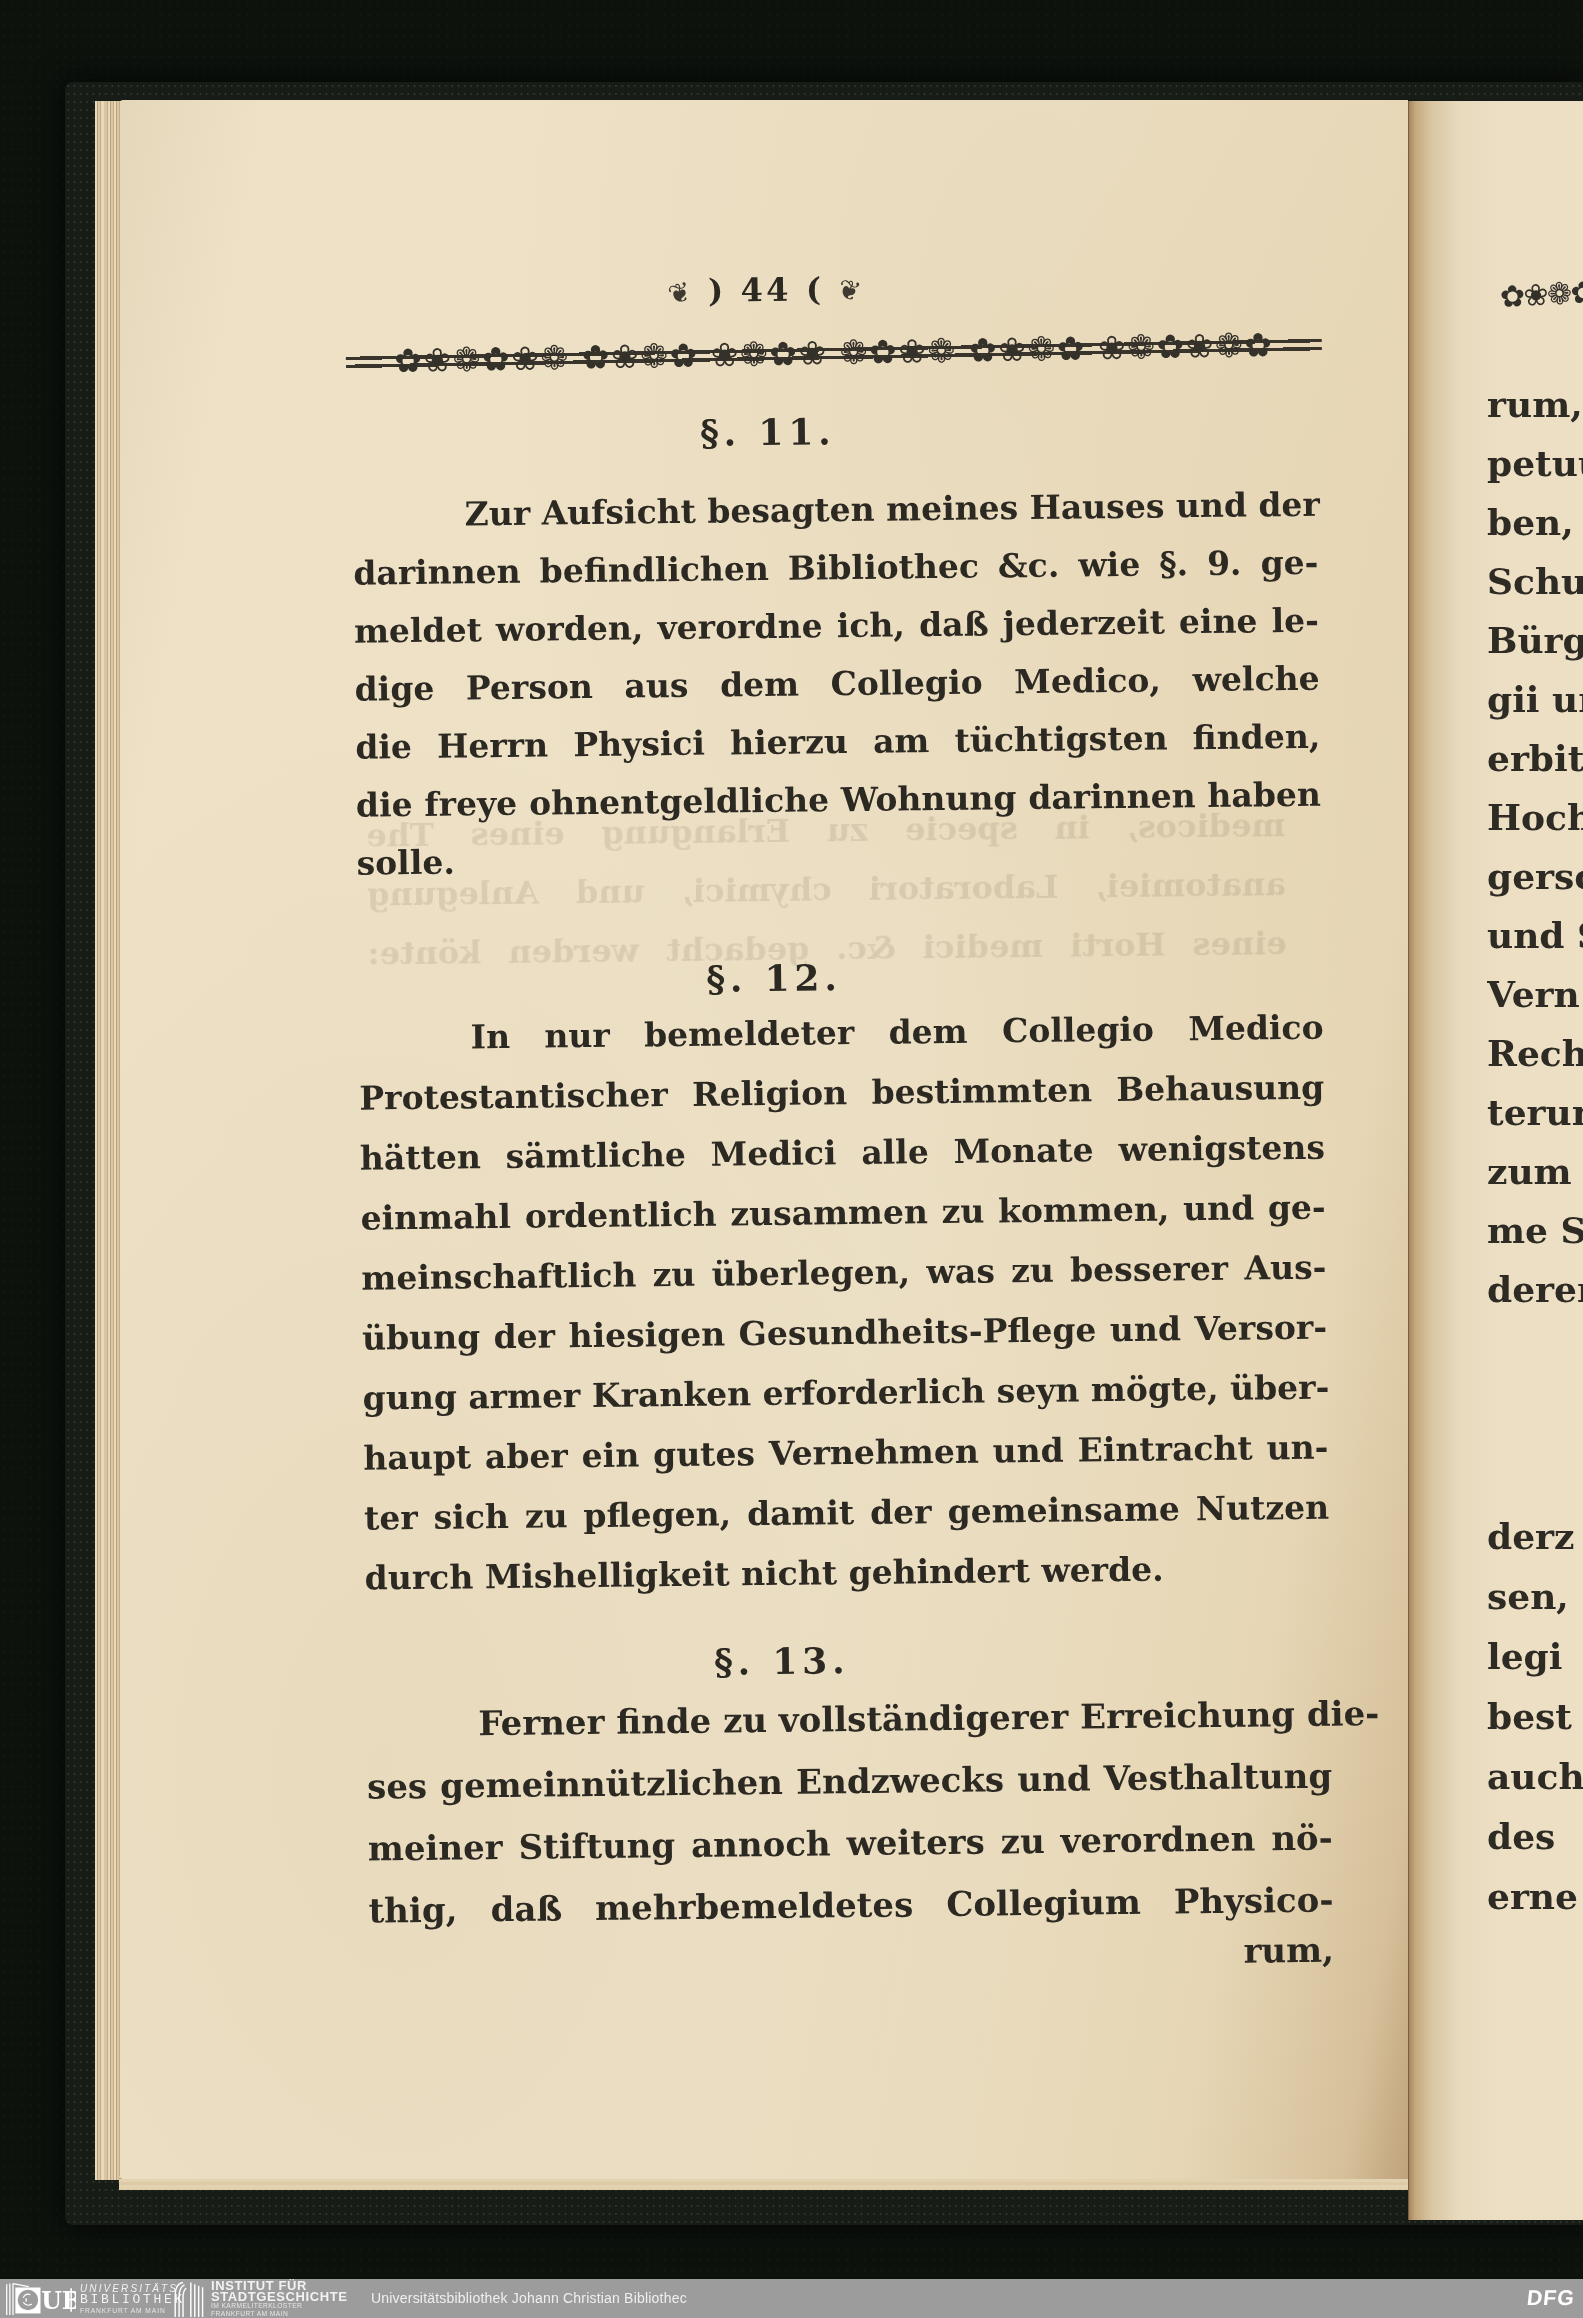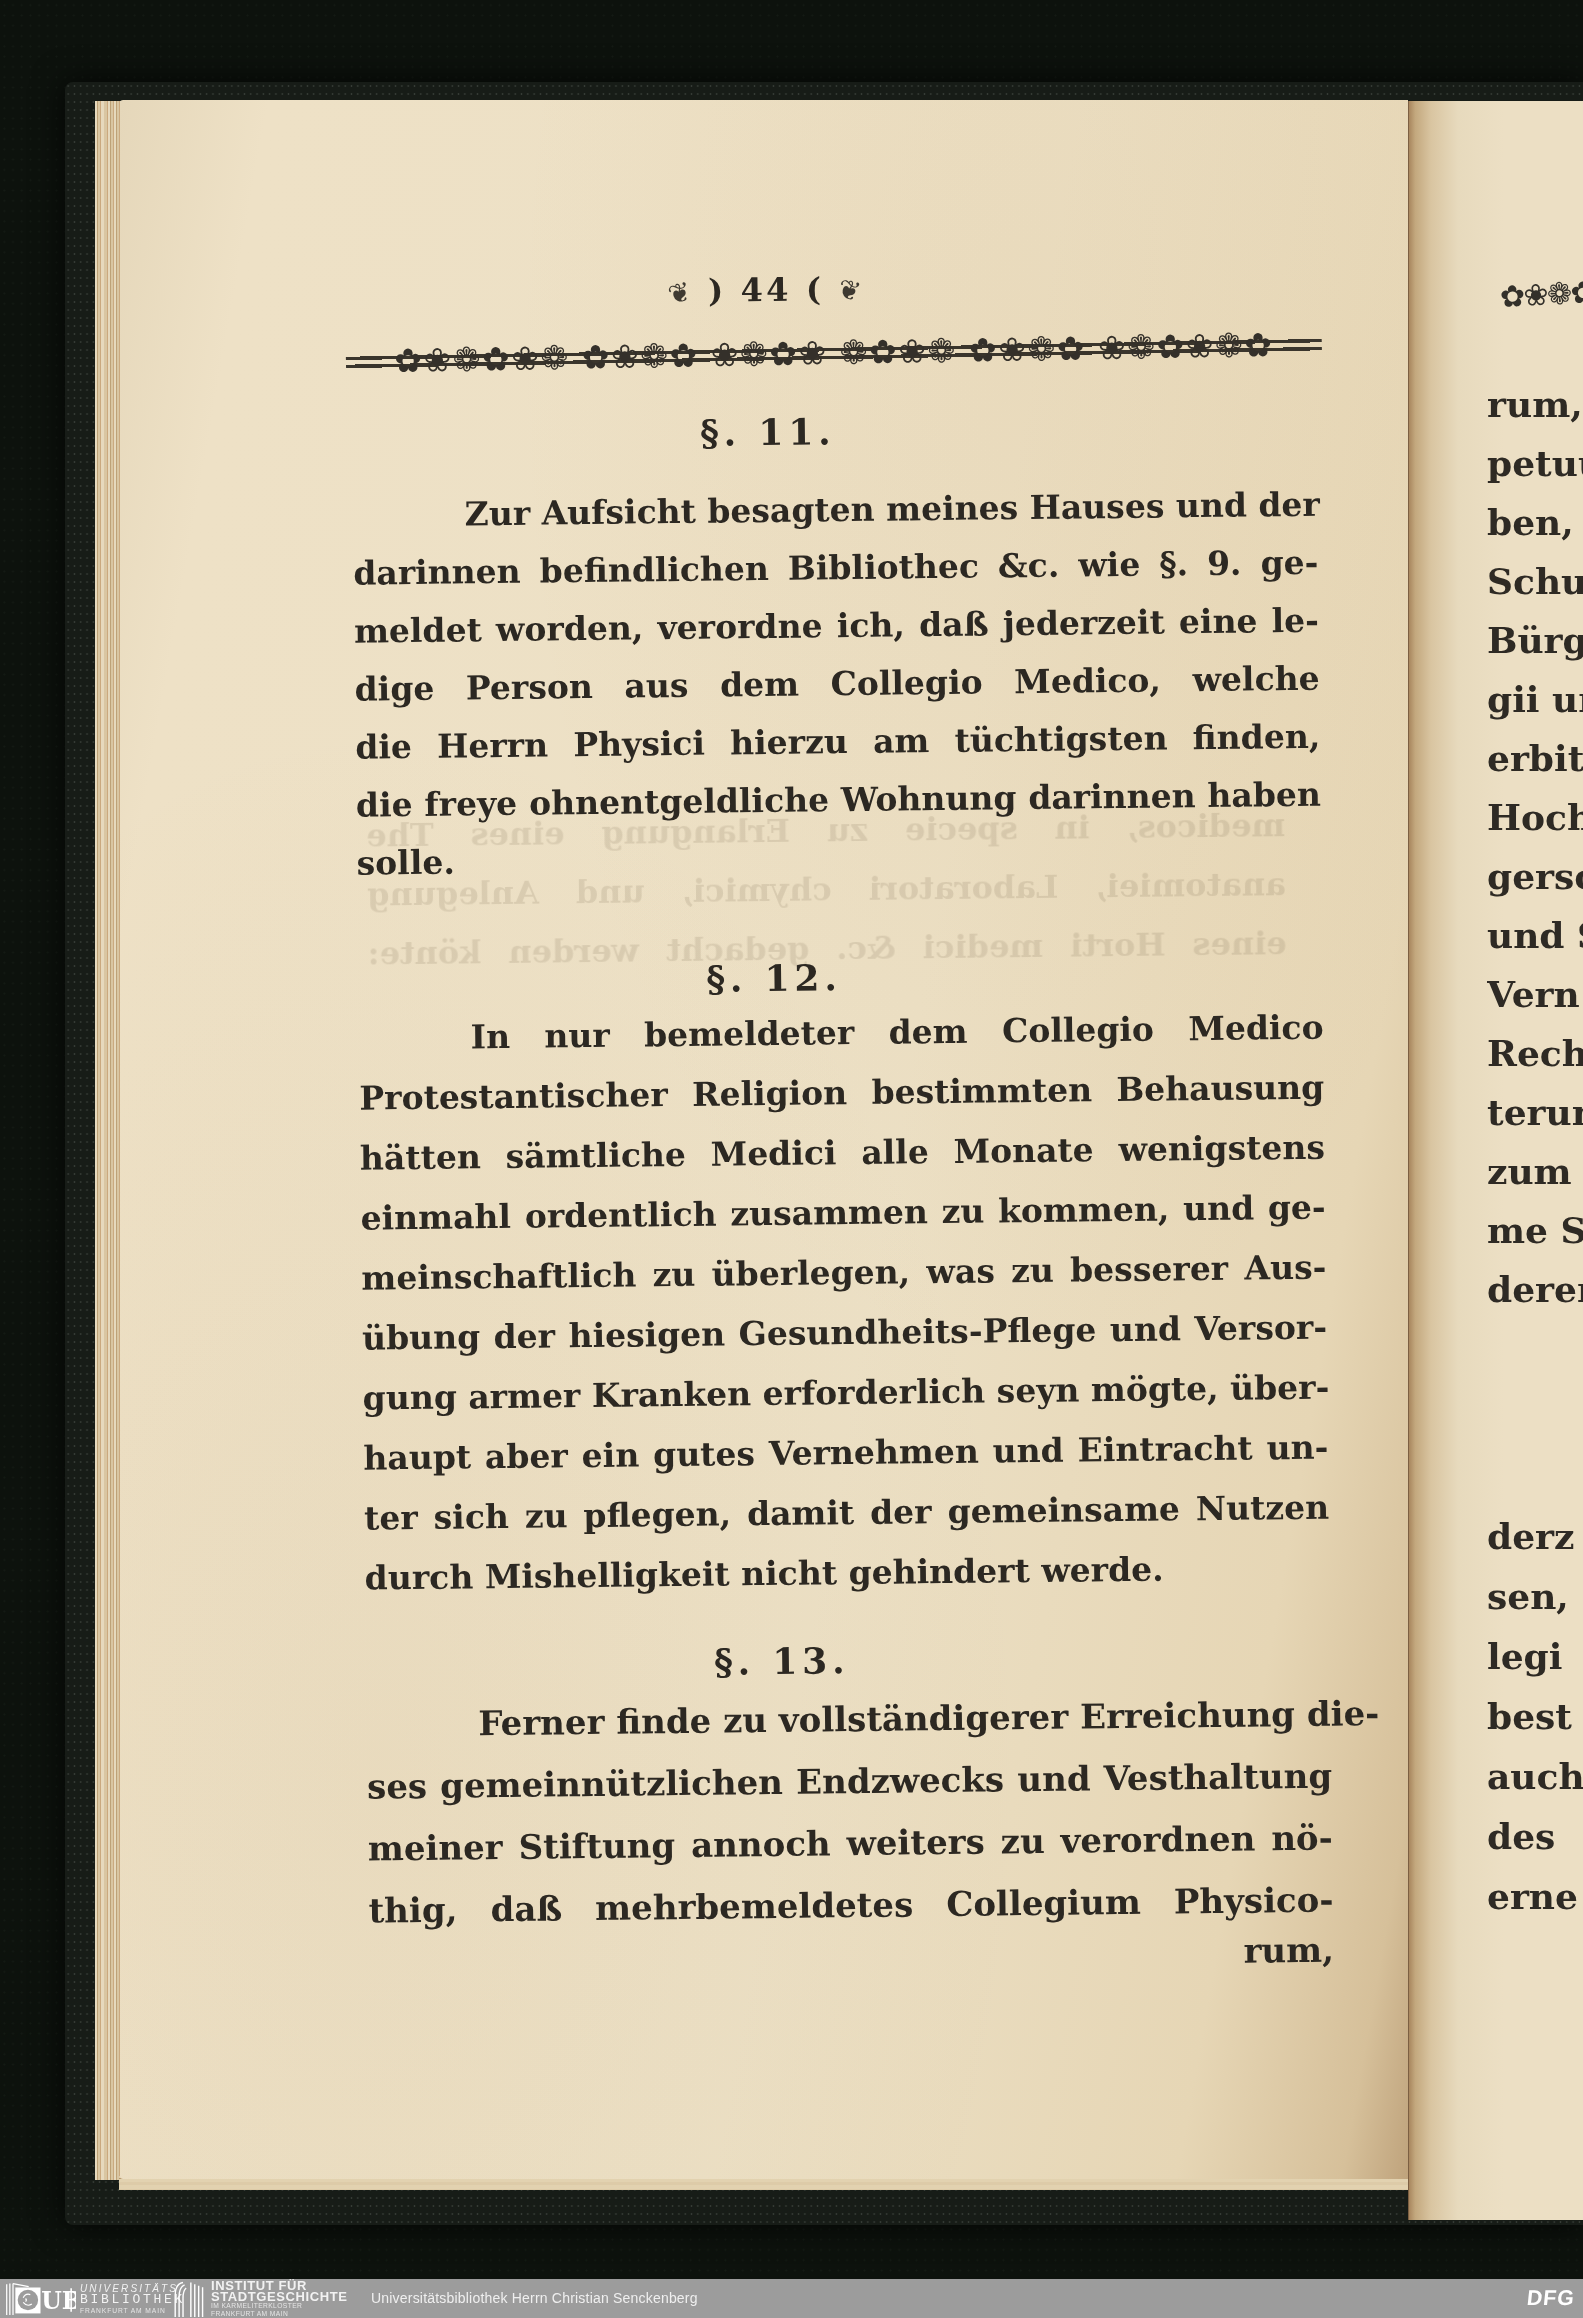--- a/index.html
+++ b/index.html
@@ -199,19 +199,19 @@
       <path d="M4 46 V18 Q4 4 14 2 M9 46 V20 Q9 8 16 5 M14 46 V22 Q14 12 18 9" stroke="#ffffff" stroke-width="1.8" fill="none"></path>
       <path d="M24 2 v44 M29 4 v42 M34 6 v40 M39 8 v38" stroke="#ffffff" stroke-width="1.8" fill="none"></path>
     </svg>
     <div class="isg-text">
       <div class="b">INSTITUT FÜR</div>
       <div class="b">STADTGESCHICHTE</div>
       <div class="s">IM KARMELITERKLOSTER</div>
       <div class="s">FRANKFURT AM MAIN</div>
     </div>
 
-    <div class="senckenberg">Universitätsbibliothek Herrn Christian Senckenberg</div>
+    <div class="senckenberg">Universitätsbibliothek Johann Christian Bibliothec</div>
 
     <div class="dfg">DFG</div>
   </div>
 
 </div>
 
 
 </body></html>

